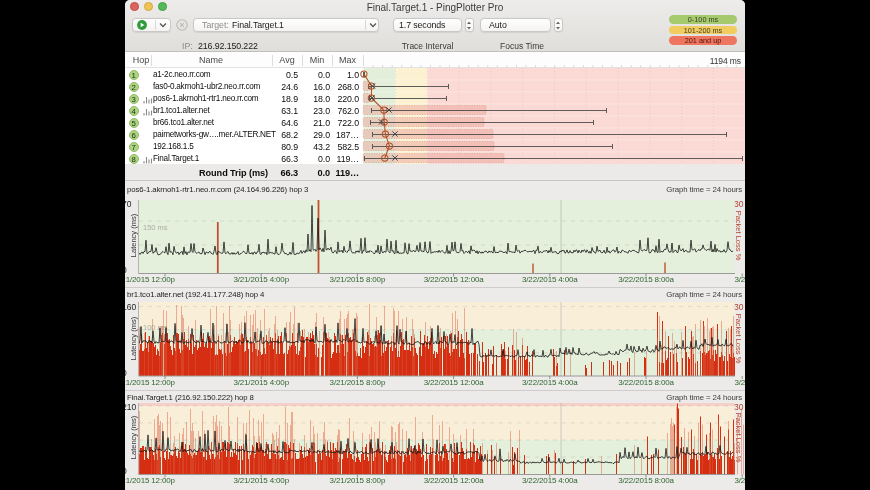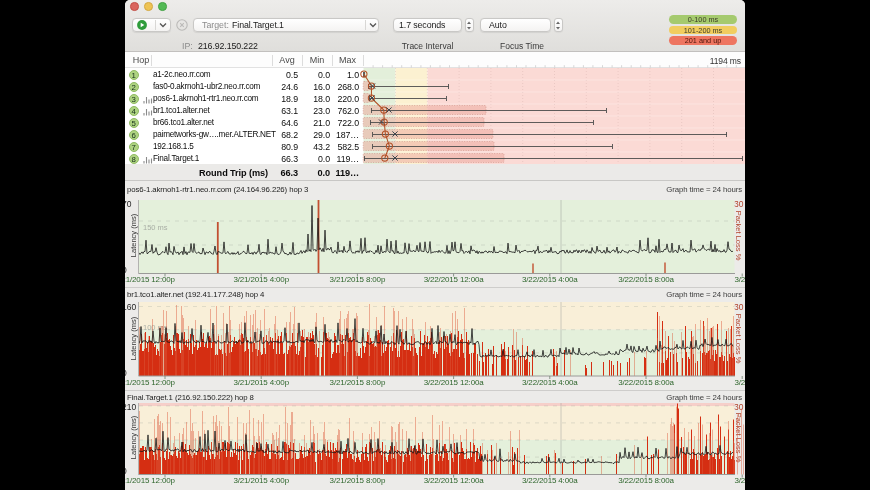--- a/index.html
+++ b/index.html
@@ -28,20 +28,21 @@
 .vr{position:absolute;font-size:7.5px;color:#b2432b;white-space:nowrap;transform:rotate(90deg)}
 .xl{position:absolute;font-size:8px;color:#2f662d;white-space:nowrap;letter-spacing:-0.15px}
 svg{position:absolute;left:0;top:0}
 
 </style></head><body>
 <div id="win">
 <div style="position:absolute;left:0;top:0;width:620px;height:52px;background:linear-gradient(#edecea,#dfdedb)"></div>
 <div class="tl" style="left:5px;background:#da655e;border:0.5px solid #c14f48"></div>
 <div class="tl" style="left:19px;background:#eec353;border:0.5px solid #d3a843"></div>
 <div class="tl" style="left:33px;background:#54ba55;border:0.5px solid #44a245"></div>
+<div class="a" style="top:1.5px;left:0;width:620px;text-align:center;font-size:10px;color:#3c3c3c">Final.Target.1 - PingPlotter Pro</div>
 <div class="btn" style="left:7px;width:39px"></div>
 <div class="a" style="left:30px;top:19.5px;width:1px;height:10.5px;background:#d8d7d5"></div>
 <svg class="a" style="left:12px;top:19.8px" width="10" height="10">
       <circle cx="5" cy="5" r="4.9" fill="#2f9c3b"></circle>
       <path d="M3.7 2.7l3.6 2.3-3.6 2.3z" fill="#fff"></path>
     </svg>
 <svg class="a" style="left:33.5px;top:21.5px" width="8" height="7">
       <path d="M1 1.5l3 3 3-3" stroke="#555" stroke-width="1.3" fill="none"></path>
     </svg>
 <svg class="a" style="left:50.5px;top:18.8px" width="12" height="12">
@@ -73,20 +74,21 @@
 <div class="a t9" style="left:73px;top:41px">216.92.150.222</div>
 <div class="lbl2" style="left:268px;width:69px">Trace Interval</div>
 <div class="lbl2" style="left:357px;width:80px">Focus Time</div>
 <div class="pill" style="top:15.4px;background:#a5ca6e">0-100 ms</div>
 <div class="pill" style="top:25.7px;background:#f1cd5f">101-200 ms</div>
 <div class="pill" style="top:36px;background:#ee7560;color:#4d140a">201 and up</div>
 <div class="a" style="left:0;top:51px;width:620px;height:1px;background:#c2c0be"></div>
 <div class="a" style="left:0;top:52px;width:620px;height:129px;background:#fff"></div>
 <div class="a" style="left:0;top:52px;width:620px;height:16px;background:#fdfdfd;border-bottom:1px solid #e2e2e2;box-sizing:border-box"></div>
 <div class="hd" style="left:5px;width:22px">Hop</div>
+<div class="hd" style="left:25px;width:122px">Name</div>
 <div class="hd" style="left:147px;width:30px">Avg</div>
 <div class="hd" style="left:177px;width:30px">Min</div>
 <div class="hd" style="left:207px;width:31px">Max</div>
 <div class="a" style="left:25.5px;top:55px;width:1px;height:11px;background:#dcdcdc"></div>
 <div class="a" style="left:147px;top:55px;width:1px;height:11px;background:#dcdcdc"></div>
 <div class="a" style="left:177px;top:55px;width:1px;height:11px;background:#dcdcdc"></div>
 <div class="a" style="left:207px;top:55px;width:1px;height:11px;background:#dcdcdc"></div>
 <div class="a" style="left:238px;top:55px;width:1px;height:11px;background:#dcdcdc"></div>
 <div class="nu" style="left:560px;top:54.5px;width:56px;font-size:8.5px;color:#333">1194 ms</div>
 <div class="hop" style="left:3.5px;top:69.5px">1</div>

